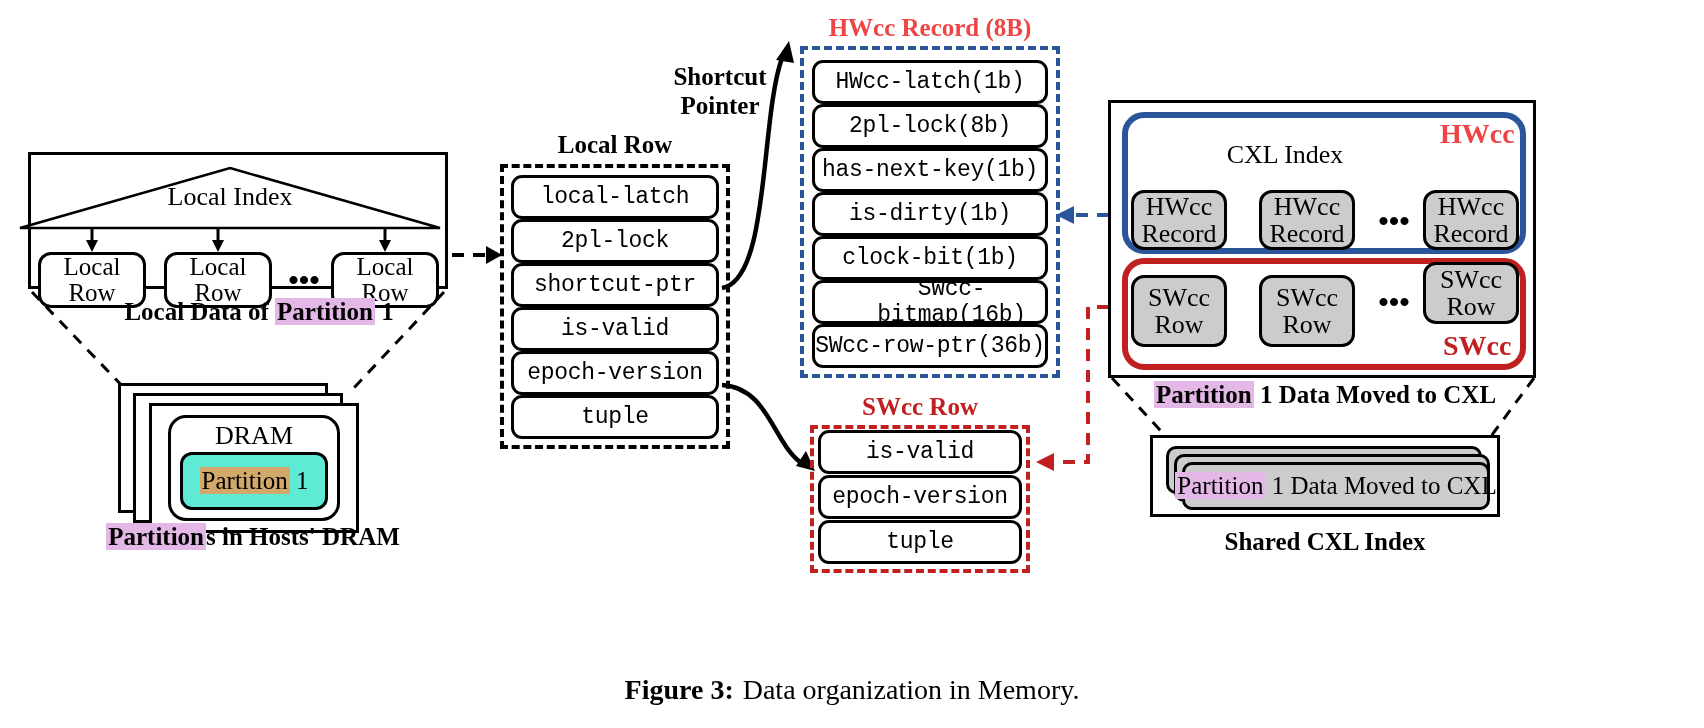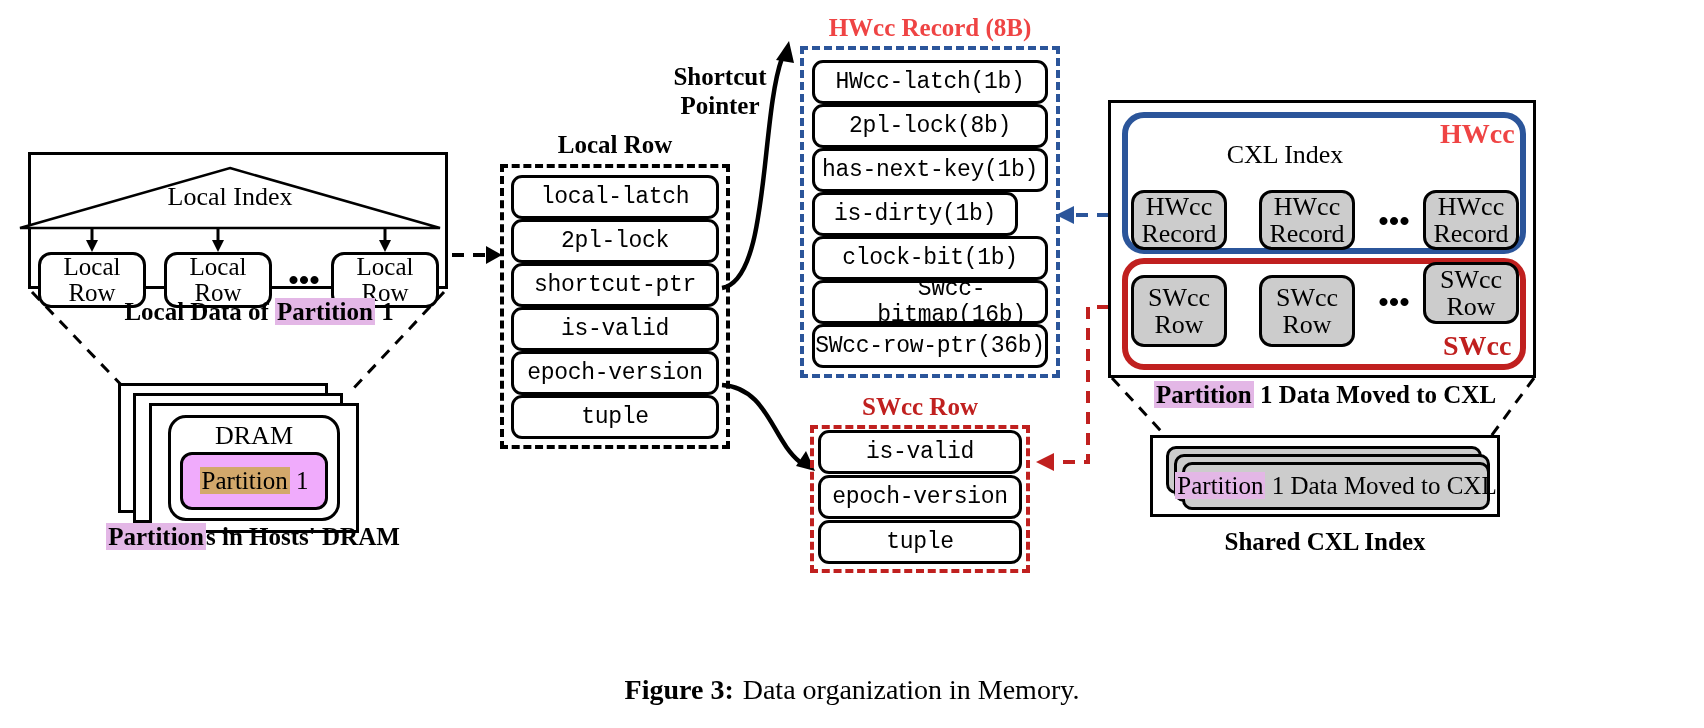--- a/index.html
+++ b/index.html
@@ -131,21 +131,21 @@
 
 <div class="abs lbl-bold" style="left:94px;top:298px;width:330px;text-align:center;">
   <span>Local Data of </span><span class="hl-pink">Partition</span><span> 1</span>
 </div>
 
 <div class="abs box-plain" style="left:118px;top:383px;width:210px;height:130px;"></div>
 <div class="abs box-plain" style="left:133px;top:393px;width:210px;height:130px;"></div>
 <div class="abs box-plain" style="left:149px;top:403px;width:210px;height:130px;"></div>
 <div class="abs" style="left:168px;top:415px;width:172px;height:106px;border:3px solid #000;border-radius:18px;background:#fff;box-sizing:border-box;"></div>
 <div class="abs ctr lbl-reg" style="left:168px;top:420px;width:172px;height:32px;">DRAM</div>
-<div class="abs ctr" style="left:180px;top:452px;width:148px;height:58px;background:#f0abfc;border:3px solid #000;border-radius:12px;box-sizing:border-box;">
+<div class="abs ctr" style="left:180px;top:452px;width:148px;height:58px;background:#5eead4;border:3px solid #000;border-radius:12px;box-sizing:border-box;">
   <span class="lbl-reg" style="font-size:25px;">
     <span class="hl-tan">Partition</span><span> 1</span>
   </span>
 </div>
 
 <div class="abs lbl-bold" style="left:58px;top:523px;width:390px;text-align:center;">
   <span class="hl-pink">Partition</span><span>s in Hosts' DRAM</span>
 </div>
 
 <div class="abs ctr lbl-bold" style="left:500px;top:131px;width:230px;height:28px;">Local Row</div>
@@ -160,21 +160,21 @@
 <div class="abs ctr lbl-bold" style="left:640px;top:62px;width:160px;height:58px;flex-direction:column;line-height:1.18;">
   <span>Shortcut</span>
   <span>Pointer</span>
 </div>
 
 <div class="abs ctr lbl-bold blue" style="left:800px;top:14px;width:260px;height:28px;">HWcc Record (8B)</div>
 <div class="abs dash-blue" style="left:800px;top:46px;width:260px;height:332px;"></div>
 <div class="abs ctr rrow" style="left:812px;top:60px;width:236px;height:44px;">HWcc-latch(1b)</div>
 <div class="abs ctr rrow" style="left:812px;top:104px;width:236px;height:44px;">2pl-lock(8b)</div>
 <div class="abs ctr rrow" style="left:812px;top:148px;width:236px;height:44px;">has-next-key(1b)</div>
-<div class="abs ctr rrow" style="left:812px;top:192px;width:206px;height:44px;">is-dirty(1b)</div>
+<div class="abs ctr rrow" style="left:812px;top:192px;width:236px;height:44px;">is-dirty(1b)</div>
 <div class="abs ctr rrow" style="left:812px;top:236px;width:236px;height:44px;">clock-bit(1b)</div>
 <div class="abs ctr rrow" style="left:812px;top:280px;width:236px;height:44px;padding-left:43px;">SWcc-bitmap(16b)</div>
 <div class="abs ctr rrow" style="left:812px;top:324px;width:236px;height:44px;">SWcc-row-ptr(36b)</div>
 
 <div class="abs ctr lbl-bold red" style="left:810px;top:393px;width:220px;height:28px;">SWcc Row</div>
 <div class="abs dash-red" style="left:810px;top:425px;width:220px;height:148px;"></div>
 <div class="abs ctr rrow" style="left:818px;top:430px;width:204px;height:44px;">is-valid</div>
 <div class="abs ctr rrow" style="left:818px;top:475px;width:204px;height:44px;">epoch-version</div>
 <div class="abs ctr rrow" style="left:818px;top:520px;width:204px;height:44px;">tuple</div>
 

